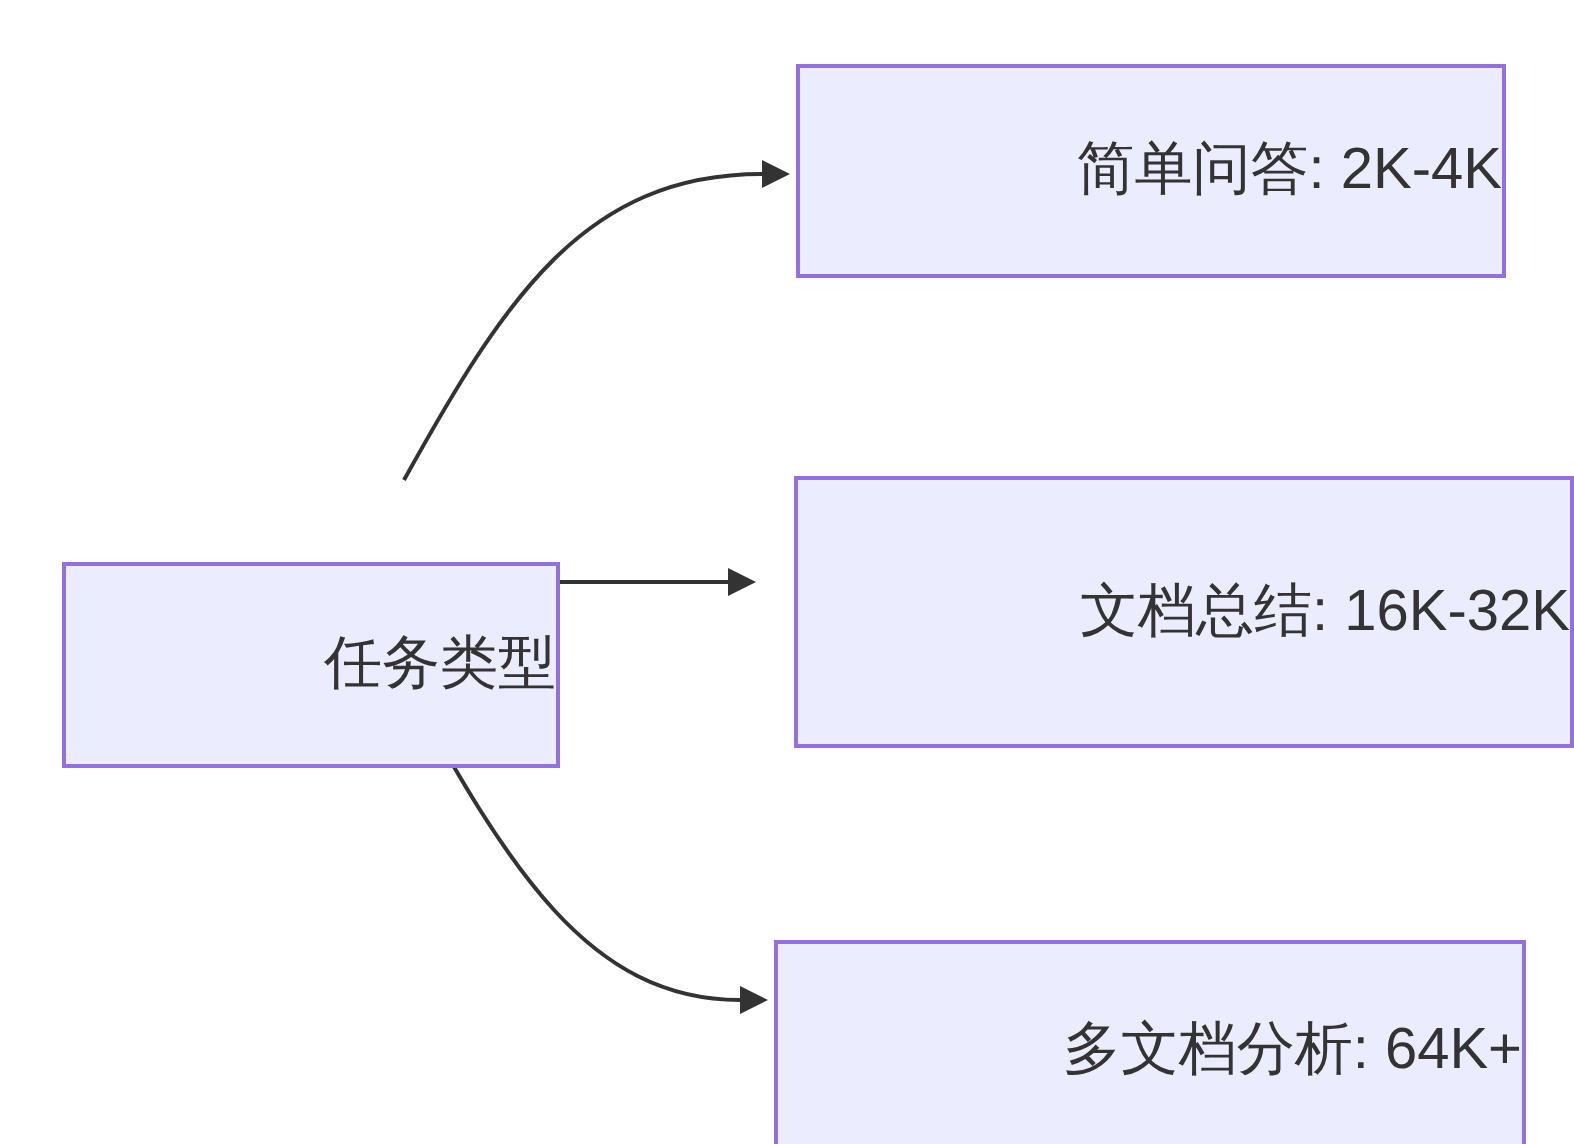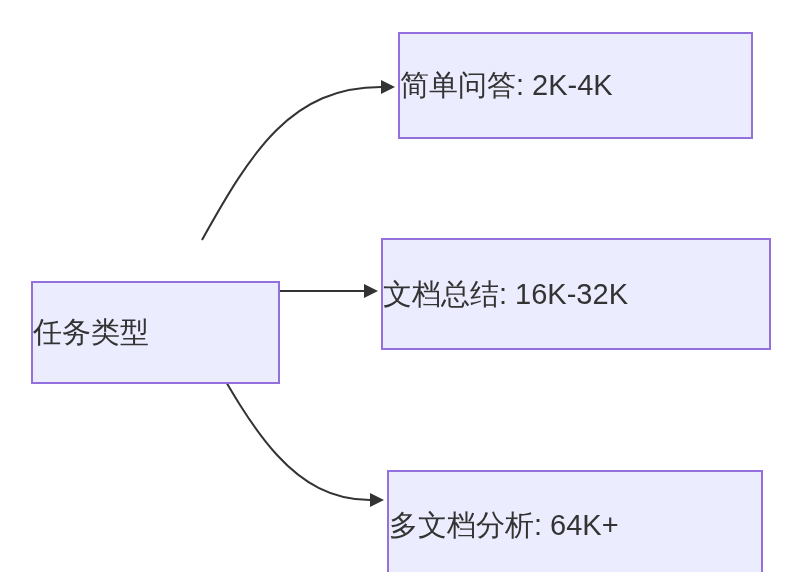--- a/index.html
+++ b/index.html
@@ -29,32 +29,32 @@
   .edge {
     fill: none;
     stroke: var(--edge);
     stroke-width: 2px;
   }
   .arrowhead { fill: var(--edge); }
   .node {
     position: absolute;
     display: flex;
     align-items: center;
-    justify-content: flex-start;
+    justify-content: flex-end;
     background: var(--node-fill);
     border: 2px solid var(--node-border);
     color: var(--text);
     font-size: 29px;
     line-height: 1.2;
     text-align: center;
     white-space: nowrap;
   }
   .node-center   { left: 31px;  top: 240px; width: 249px; height: 103px; margin-top: 41px; }
   .node-branch-0 { left: 398px; top: 32px;  width: 355px; height: 107px; }
-  .node-branch-1 { left: 381px; top: 238px; width: 390px; height: 112px; }
+  .node-branch-1 { left: 397px; top: 238px; width: 390px; height: 136px; }
   .node-branch-2 { left: 387px; top: 470px; width: 376px; height: 110px; }
 </style>
 </head>
 <body>
 
 <div class="canvas">
 
   <svg class="edges-layer" width="787" height="572" viewBox="0 0 787 572">
     <defs>
       <marker id="arrowhead" markerUnits="userSpaceOnUse" markerWidth="16" markerHeight="14" viewBox="0 0 10 10" refX="0" refY="5" orient="auto">

